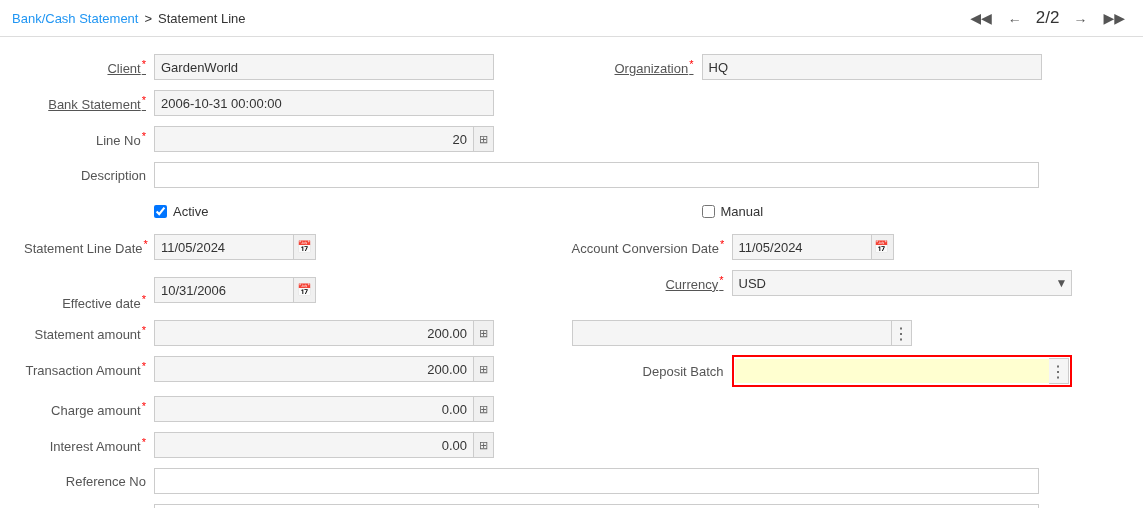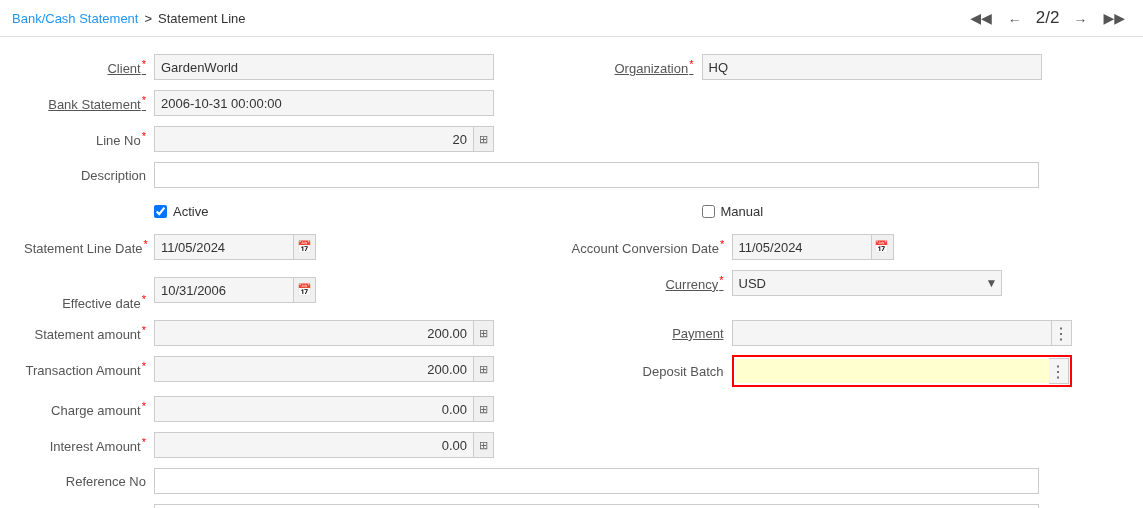--- a/index.html
+++ b/index.html
@@ -198,21 +198,21 @@
           <input class="form-input" style="width: 140px;" type="text" value="10/31/2006">
           <div class="calendar-icon">📅</div>
         </div>
       </div>
     </div>
     <div class="col-right">
       <div class="form-row">
         <div class="right-label underline" style="width:160px;">
           <span>Currency</span><span class="required-star">*</span>
         </div>
-        <div class="select-wrapper" style="width:270px;">
+        <div class="select-wrapper" style="width:340px;">
           <select class="select-input" style="width:340px;">
             <option>USD</option>
           </select>
           <span class="select-arrow">▼</span>
         </div>
       </div>
     </div>
   </div>
 
   <div class="two-col">
@@ -222,23 +222,20 @@
           <span>Statement amount</span><span class="required-star">*</span>
         </div>
         <div class="input-with-icon">
           <input class="form-input" style="width: 320px; text-align: right;" type="text" value="200.00">
           <div class="calc-icon">⊞</div>
         </div>
       </div>
     </div>
     <div class="col-right">
       <div class="form-row">
-        <div class="right-label underline" style="width:160px;">
-          <span>Payment</span>
-        </div>
         <div class="payment-row" style="width:340px;">
           <input class="form-input" style="flex: 1 1 0%;" type="text" value="">
           <div class="three-dots">⋮</div>
         </div>
       </div>
     </div>
   </div>
 
   <div class="two-col">
     <div class="col-left">

